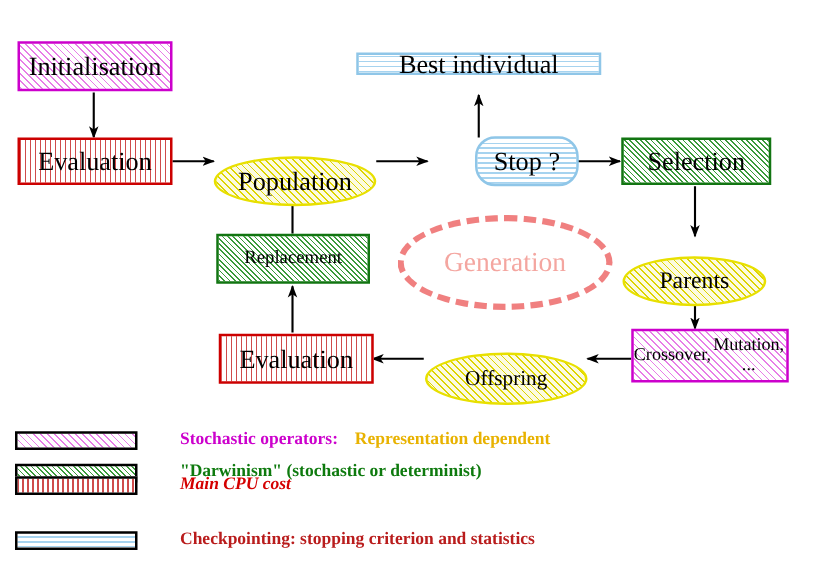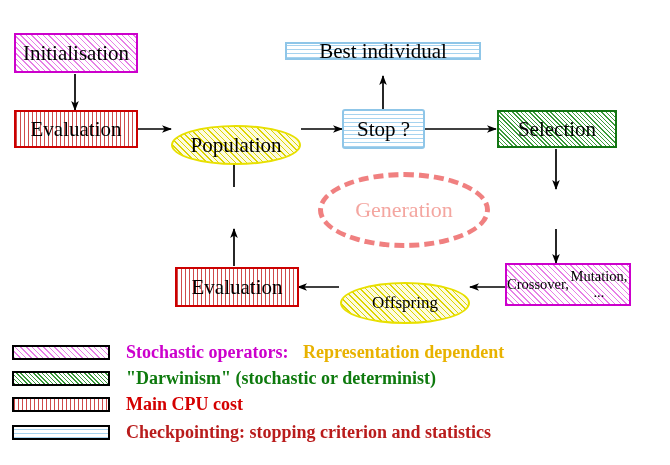--- a/index.html
+++ b/index.html
@@ -80,41 +80,41 @@
        #ded400 0px, #ded400 1px, rgba(255,255,255,0) 1px, rgba(255,255,255,0) 4px);
     margin-top: 16px;
   }
   
   .sty-dashed-pink {
     border: 5px dashed #F08080;
     background: transparent;
     color: #F4A6A0;
   }
 
-  .rounded { border-radius: 3px; }
+  .rounded { border-radius: 16px; margin-left: 38px; }
 
   
   #legend { position: absolute; left: 0; top: 336px; width: 670px; z-index: 6; }
   .legend-row {
     position: absolute;
     left: 12px;
     height: 24px;
     display: flex;
     align-items: center;
   }
   .swatch {
     width: 98px;
     height: 15px;
     border: 2px solid #000;
     box-sizing: border-box;
     flex: 0 0 auto;
   }
   .legend-text {
-    margin-left: 16px;
-    font-size: 18px;
+    margin-left: 34px;
+    font-size: 14px;
     white-space: nowrap;
     font-family: "Liberation Serif", "DejaVu Serif", serif;
     font-weight: bold;
   }
   .lt-magenta { color: #CC00CC; }
   .lt-gold    { color: #E8B200; }
   .lt-green   { color: #0E7A0E; }
   .lt-red     { color: #D40000; }
   .lt-blue    { color: #b91c1c; }
 </style>
@@ -161,34 +161,40 @@
   </div>
 
   <div class="node boxnode sty-blue rounded" style="left:342px; top:109px; width:83px; height:40px; font-size:21px;">
     <span>Stop ?</span>
   </div>
 
   <div class="node boxnode sty-green" style="left:497px; top:110px; width:120px; height:38px; font-size:21px;">
     <span>Selection</span>
   </div>
 
+  <div class="node ellnode sty-yellow" style="left:498px; top:189px; width:115px; height:40px; font-size:19px;">
+    <span>Parents</span>
+  </div>
 
   <div class="node boxnode sty-magenta" style="left:505px; top:263px; width:126px; height:43px; font-size:14.5px; flex-direction:row;">
     <span>Crossover,</span>
     <span>Mutation, ...</span>
   </div>
 
   <div class="node ellnode sty-yellow" style="left:340px; top:266px; width:130px; height:42px; font-size:17px;">
     <span>Offspring</span>
   </div>
 
   <div class="node boxnode sty-red" style="left:175px; top:267px; width:124px; height:40px; font-size:21px;">
     <span>Evaluation</span>
   </div>
 
+  <div class="node boxnode sty-green" style="left:173px; top:187px; width:123px; height:40px; font-size:15px;">
+    <span>Replacement</span>
+  </div>
 
   <div class="node sty-dashed-pink" style="left:318px; top:172px; width:172px; height:76px; border-radius:50%; font-size:22px;">
     <span>Generation</span>
   </div>
 
   <div id="legend">
 
     <div class="legend-row" style="top:4px;">
       <div class="swatch sty-magenta"></div>
       <div class="legend-text">
@@ -197,21 +203,21 @@
       </div>
     </div>
 
     <div class="legend-row" style="top:30px;">
       <div class="swatch sty-green"></div>
       <div class="legend-text">
         <span class="lt-green">"Darwinism" (stochastic or determinist)</span>
       </div>
     </div>
 
-    <div class="legend-row" style="top:56px;">
+    <div class="legend-row" style="top:40px;font-style:italic;">
       <div class="swatch sty-red"></div>
       <div class="legend-text">
         <span class="lt-red">Main CPU cost</span>
       </div>
     </div>
 
     <div class="legend-row" style="top:84px;">
       <div class="swatch sty-blue"></div>
       <div class="legend-text">
         <span class="lt-blue">Checkpointing: stopping criterion and statistics</span>

